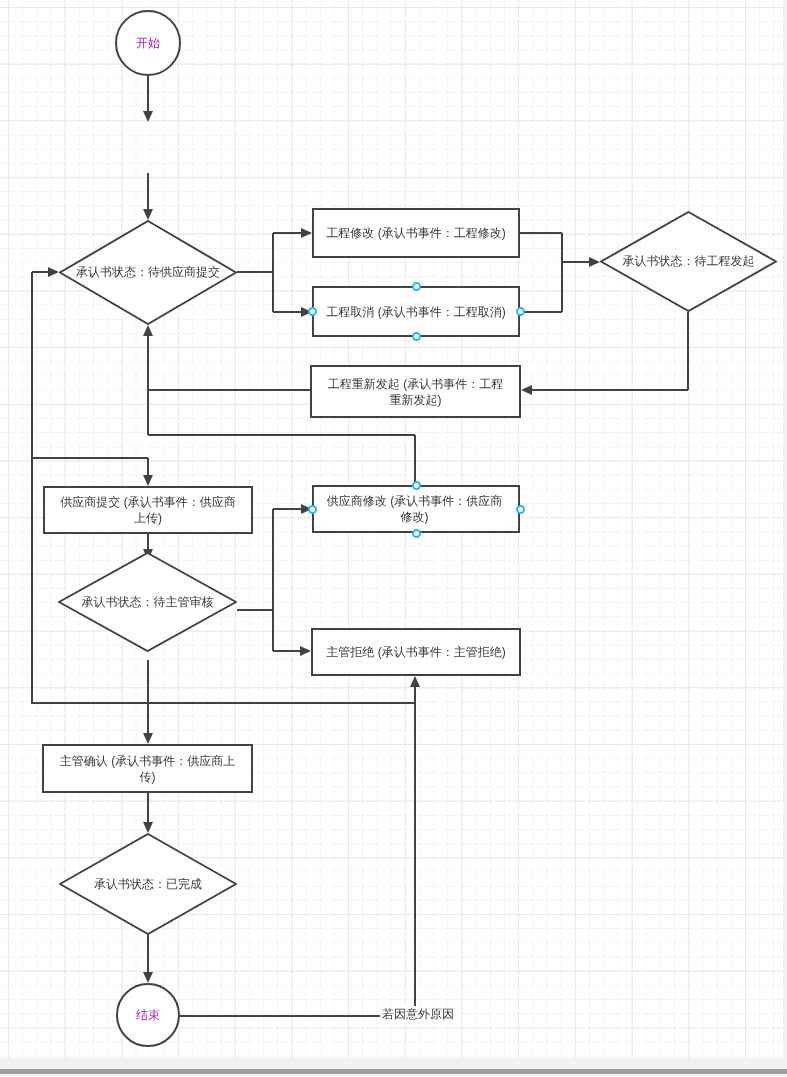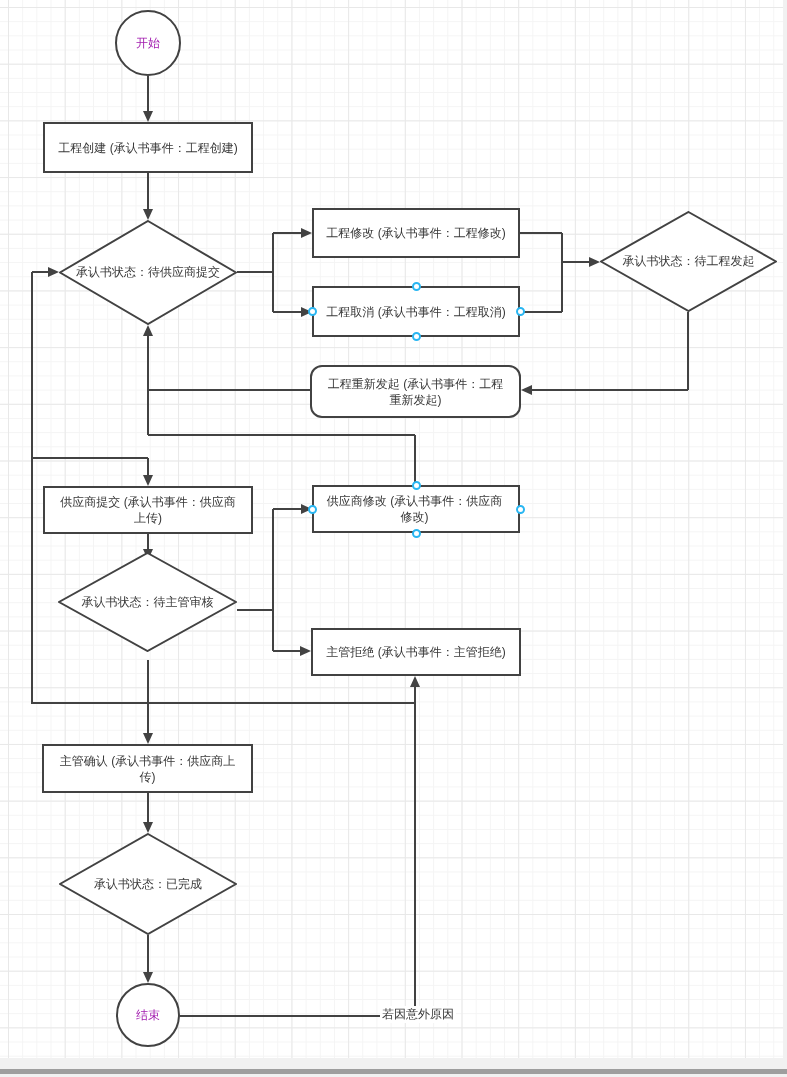--- a/index.html
+++ b/index.html
@@ -103,23 +103,20 @@
   <i class="ar ar-d" style="left:143px;top:972px;"></i>
 
   <i class="ln" style="left:180px;top:1015px;width:235px;height:2px;"></i>
   <i class="ln" style="left:414px;top:686px;width:2px;height:330px;"></i>
   <i class="ar ar-u" style="left:410px;top:676px;"></i>
 
   <div class="circle" style="left:115px;top:10px;width:66px;height:66px;">
     <span>开始</span>
   </div>
 
-  <div class="rect" style="left:43px;top:122px;width:210px;height:51px;">
-    <span>工程创建 (承认书事件：工程创建)</span>
-  </div>
 
   <div class="diamond" style="left:59px;top:220px;width:178px;height:105px;">
     <svg viewBox="0 0 178 105" preserveAspectRatio="none">
       <polygon points="89,1 177,52.5 89,104 1,52.5" fill="#ffffff" stroke="#424242" stroke-width="2" vector-effect="non-scaling-stroke"></polygon>
     </svg>
     <div class="dlabel">承认书状态：待供应商提交</div>
   </div>
 
   <div class="rect" style="left:312px;top:286px;width:208px;height:51px;">
     <span>工程取消 (承认书事件：工程取消)</span>
@@ -134,21 +131,21 @@
   <i class="dot" style="left:516px;top:307px;"></i>
   <i class="dot" style="left:412px;top:332px;"></i>
 
   <div class="diamond" style="left:600px;top:211px;width:177px;height:101px;">
     <svg viewBox="0 0 177 101" preserveAspectRatio="none">
       <polygon points="88.5,1 176,50.5 88.5,100 1,50.5" fill="#ffffff" stroke="#424242" stroke-width="2" vector-effect="non-scaling-stroke"></polygon>
     </svg>
     <div class="dlabel">承认书状态：待工程发起</div>
   </div>
 
-  <div class="rect" style="left:310px;top:365px;width:211px;height:53px;border-radius:12px;">
+  <div class="rect" style="left:310px;top:365px;width:211px;height:53px;">
     <span>工程重新发起 (承认书事件：工程重新发起)</span>
   </div>
 
   <div class="rect" style="left:43px;top:486px;width:210px;height:48px;">
     <span>供应商提交 (承认书事件：供应商上传)</span>
   </div>
 
   <div class="rect" style="left:312px;top:485px;width:208px;height:48px;padding-left:7px;">
     <span>供应商修改 (承认书事件：供应商修改)</span>
   </div>

